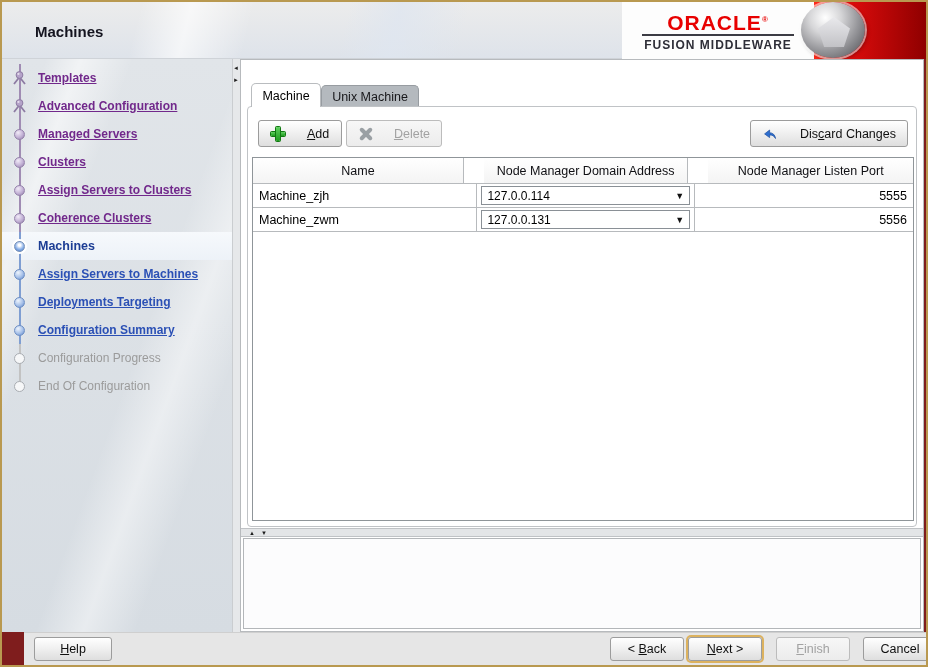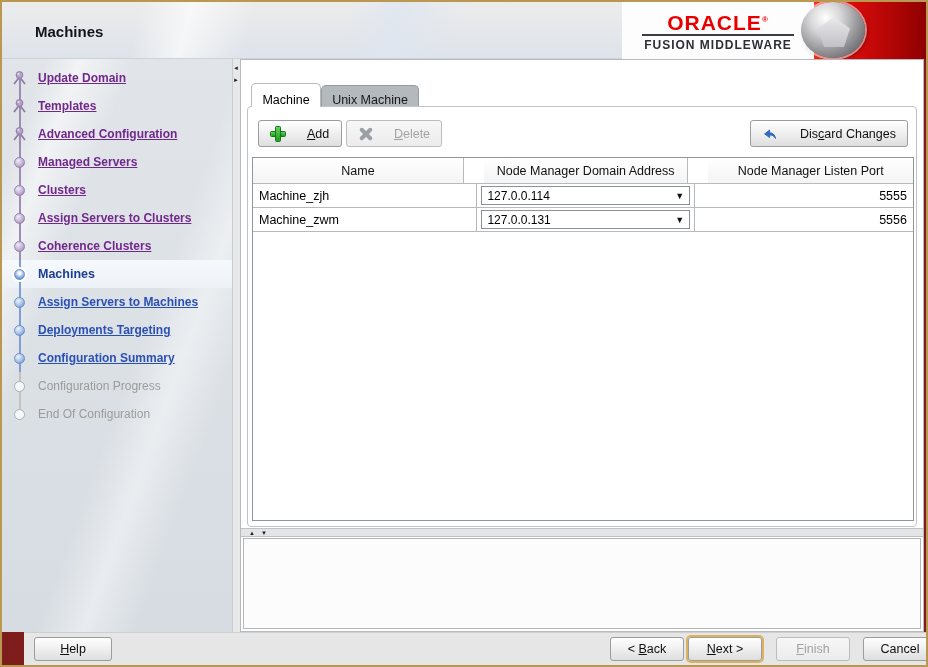--- a/index.html
+++ b/index.html
@@ -81,21 +81,21 @@
   .step.current .lbl { color:#1c3d94; font-weight:bold; text-decoration:none; font-size:12.5px; }
   .step.future .lbl { color:#9b9b9b; text-decoration:none; cursor:default; }
 
   
   .vsplit { position:absolute; left:230px; top:57px; width:8px; height:573px; background:#e6e8ea; border-left:1px solid #cacdd0; }
   .vsplit .g { position:absolute; left:0px; font-size:6px; color:#1c1c1c; line-height:6px; }
 
   
   .main { position:absolute; left:238px; top:57px; width:684px; height:573px; background:#ffffff; border:1px solid #b7babd; }
 
-  .tab { position:absolute; font-size:12.5px; display:flex; align-items:flex-end; justify-content:center; cursor:pointer; }
+  .tab { position:absolute; font-size:12.5px; display:flex; align-items:center; justify-content:center; cursor:pointer; }
   .tab-active {
     left:10px; top:23px; width:70px; height:24px; background:#fff;
     border:1px solid #b9bcbf; border-bottom:none; border-radius:5px 5px 0 0; z-index:3; color:#000;
   }
   .tab-inactive {
     left:80px; top:25px; width:98px; height:22px; background:#b4b9be;
     border:1px solid #979ca1; border-bottom:none; border-radius:5px 5px 0 0; z-index:1; color:#17171a;
   }
   .tab-card {
     position:absolute; left:6px; top:46px; width:670px; height:421px;
@@ -170,30 +170,20 @@
       <div class="logo-sub">FUSION MIDDLEWARE</div>
     </div>
     <div class="red-panel"></div>
     <div class="orb">
       <div class="pentagon"></div>
     </div>
   </div>
 
   <div class="sidebar">
 
-    <div class="step visited seg-purple no-top">
-      <span class="icon-cell">
-          <svg class="arrow-glyph" width="17" height="17" viewBox="0 0 17 17">
-            <path d="M8.5 7 L3 14 M8.5 7 L14 14" stroke="#8d7ba3" stroke-width="1.8" fill="none"></path>
-            <circle cx="8.5" cy="5" r="3.4" fill="#b5a3c9" stroke="#8d7ba3"></circle>
-            <circle cx="7.4" cy="3.9" r="1.1" fill="#e5dcee"></circle>
-          </svg>
-        </span>
-      <span class="lbl">Update Domain</span>
-    </div>
 
     <div class="step visited seg-purple">
       <span class="icon-cell">
           <svg class="arrow-glyph" width="17" height="17" viewBox="0 0 17 17">
             <path d="M8.5 7 L3 14 M8.5 7 L14 14" stroke="#8d7ba3" stroke-width="1.8" fill="none"></path>
             <circle cx="8.5" cy="5" r="3.4" fill="#b5a3c9" stroke="#8d7ba3"></circle>
             <circle cx="7.4" cy="3.9" r="1.1" fill="#e5dcee"></circle>
           </svg>
         </span>
       <span class="lbl">Templates</span>

